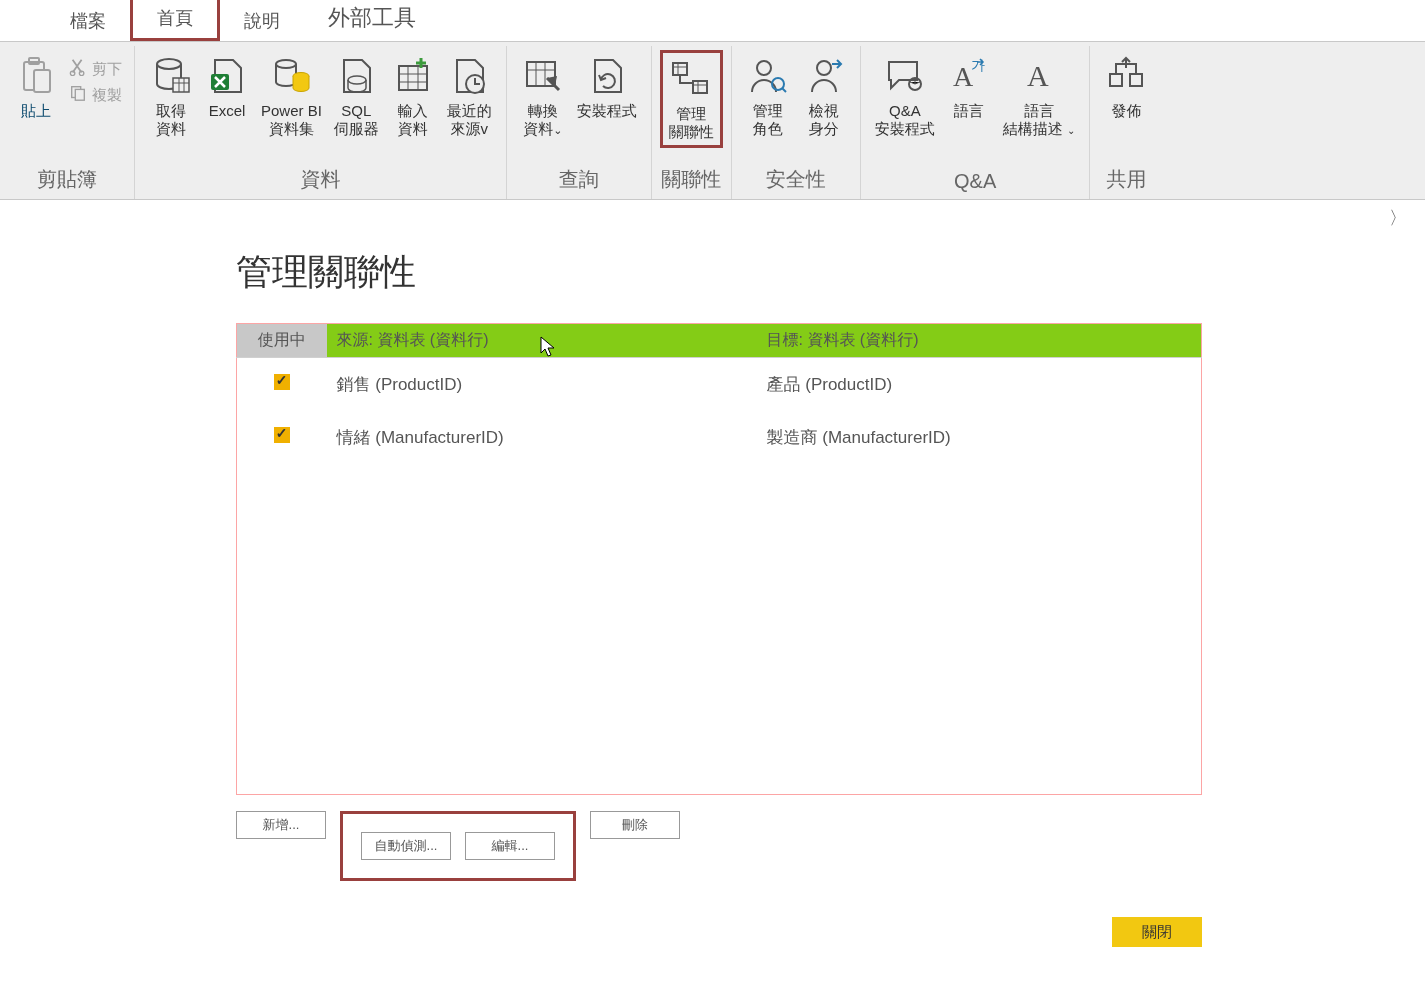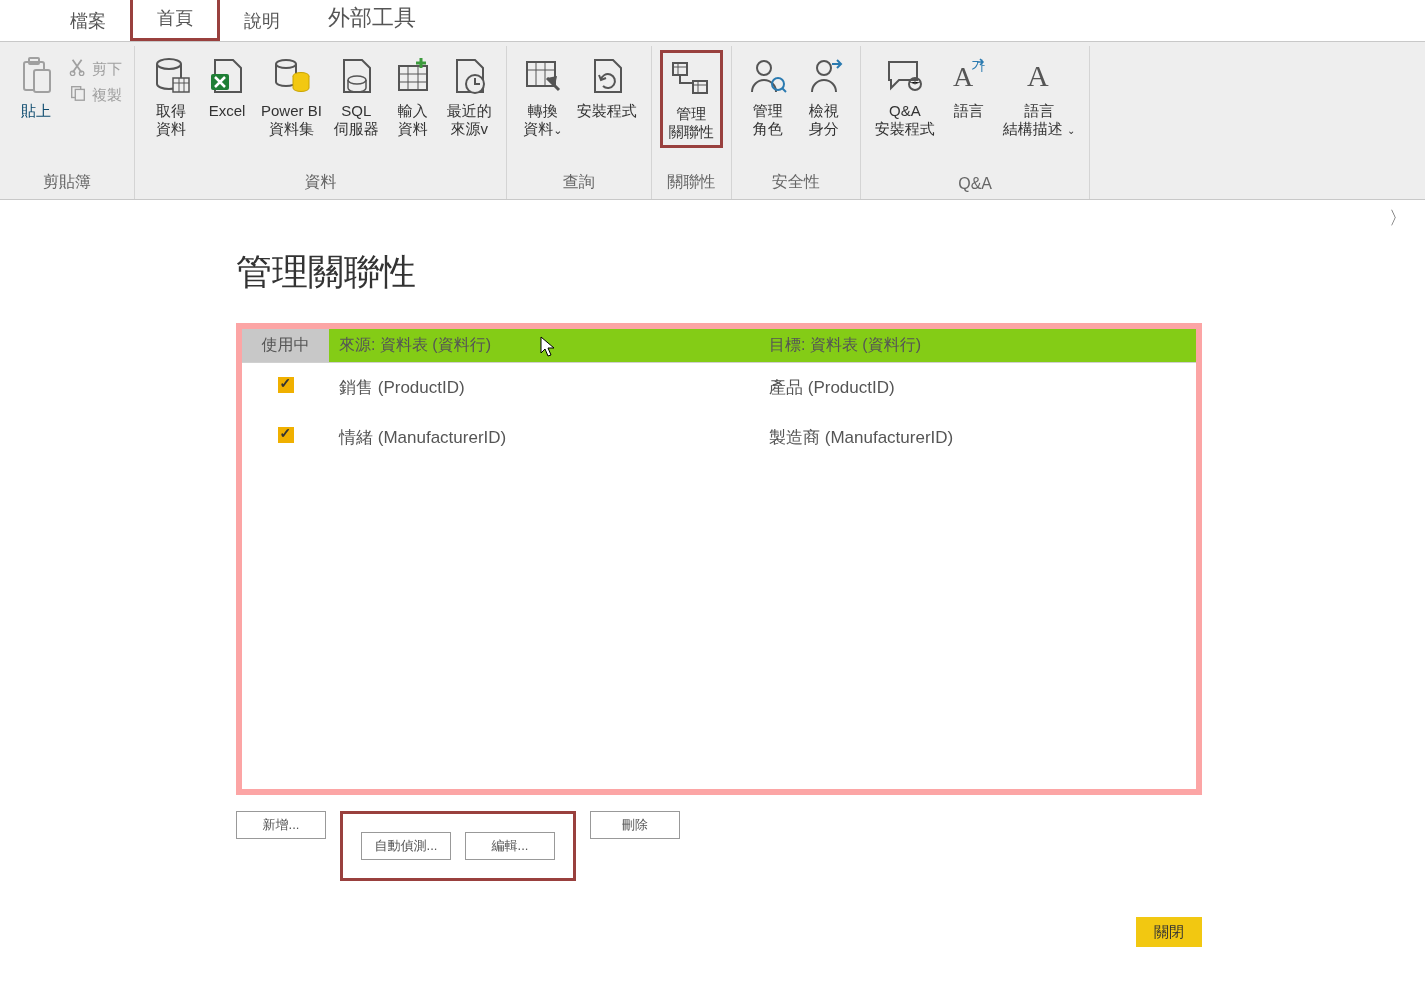--- a/index.html
+++ b/index.html
@@ -38,21 +38,21 @@
     flex-direction: column;
     align-items: center;
     padding: 4px 8px 0 8px;
   }
   .group-buttons {
     display: flex;
     flex: 1;
     align-items: flex-start;
   }
   .group-title {
-    font-size: 16px;
+    font-size: 20px;
     color: #666;
     padding: 4px 0 6px 0;
     text-align: center;
     width: 100%;
   }
   .rbtn {
     display: flex;
     flex-direction: column;
     align-items: center;
     padding: 4px 6px;
@@ -89,21 +89,21 @@
     width: 966px;
     margin: 18px 0 0 236px;
   }
   .dialog h1 {
     font-size: 36px;
     font-weight: 400;
     color: #333;
     margin-bottom: 26px;
   }
   .rel-table {
-    border: 6px solid #fca5a5;
+    border: 1px solid #fca5a5;
     height: 472px;
     width: 100%;
     border-collapse: collapse;
     font-size: 17px;
   }
   .rel-table thead td {
     background: #84cc16;
     color: #555;
     padding: 6px 10px;
     border-bottom: 1px solid #d0d0d0;
@@ -138,21 +138,21 @@
   .dlg-buttons .boxed {
     border:3px solid #99403e; padding:18px; display:flex; gap:14px;
   }
   .dlg-buttons .boxed button { border:1px solid #999;}
   
   .dlg-footer {
     text-align:right; padding-top:36px;
   }
   .dlg-footer button {
     background:#f2c811; border:none; color:#333;
-    font-size:15px; width:66px; height:30px; font-family:inherit;
+    font-size:15px; width:90px; height:30px; font-family:inherit;
   }
 
   .cursor-arrow {
     position:absolute; left:540px; top:336px; pointer-events:none;
   }
 </style>
 </head>
 <body>
 
 <div class="menubar">
@@ -380,20 +380,36 @@
               <text x="8" y="30" font-size="30" fill="#555" font-family="serif">A</text>
             </svg>
           </div>
         <span class="lbl"><span>語言
 結構描述</span> <span style="font-size:10px;">⌄</span></span>
       </div>
     </div>
     <div class="group-title">Q&amp;A</div>
   </div>
 
+  <div class="group" style="border-right:none;">
+    <div class="group-buttons">
+      <div class="rbtn">
+        <div class="ic">
+            <svg viewBox="0 0 40 40">
+              <rect x="4" y="18" width="12" height="12" fill="none" stroke="#555" stroke-width="2"></rect>
+              <rect x="24" y="18" width="12" height="12" fill="none" stroke="#555" stroke-width="2"></rect>
+              <path d="M10 18 V8 H30 V18" fill="none" stroke="#555" stroke-width="2"></path>
+              <path d="M20 2 V12 M16 6 L20 2 L24 6" fill="none" stroke="#555" stroke-width="2"></path>
+            </svg>
+          </div>
+        <span class="lbl">發佈</span>
+      </div>
+    </div>
+    <div class="group-title">共用</div>
+  </div>
 
 </div>
 
 <div class="chevron-right-area">
   <span>〉</span>
 </div>
 
 <div class="dialog">
   <h1>管理關聯性</h1>
 

